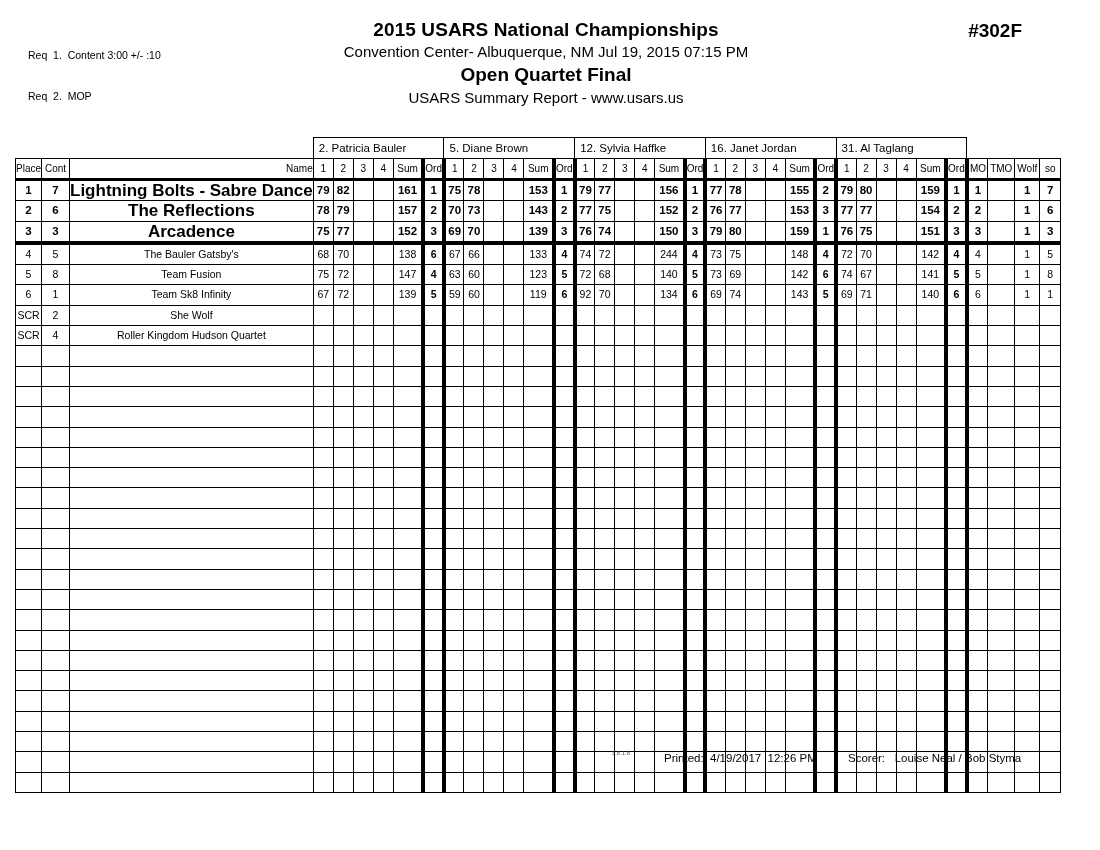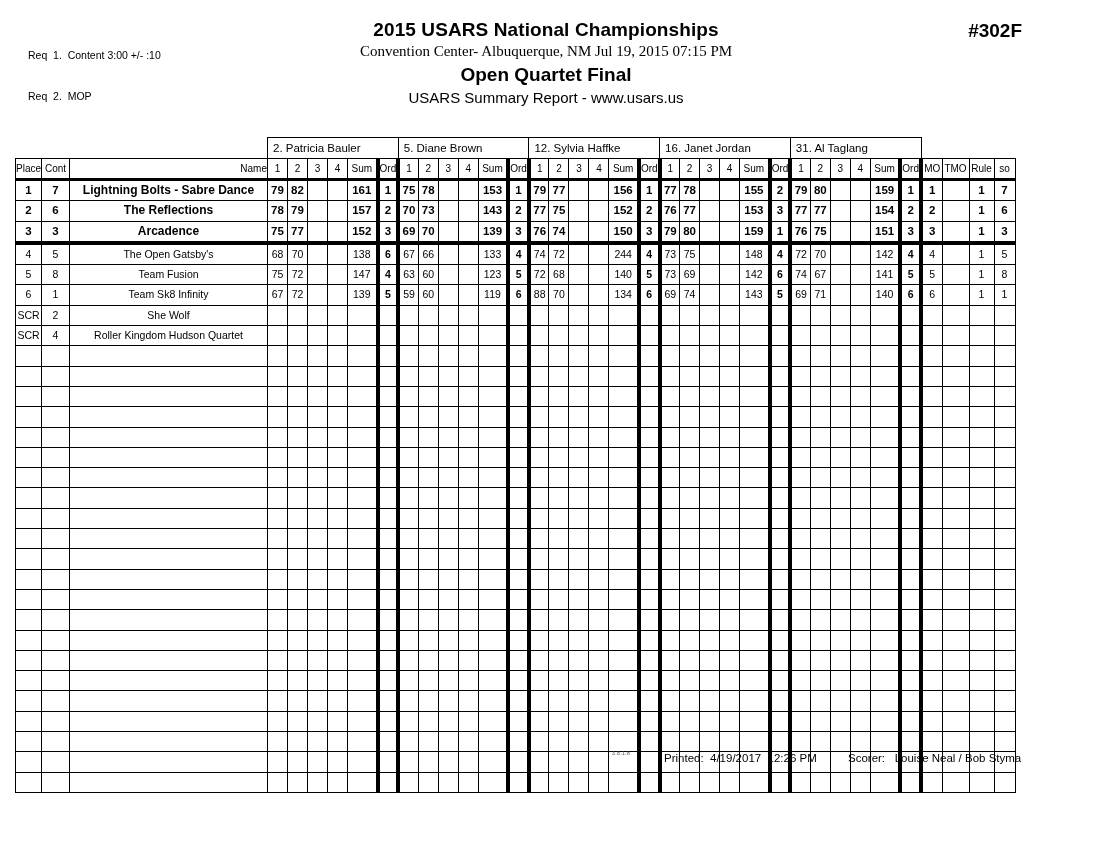--- a/index.html
+++ b/index.html
@@ -10,21 +10,21 @@
   }
   .page{position:relative;width:1100px;height:850px;}
 
   
   .reqs{position:absolute;left:16px;top:22px;font-size:10.5px;line-height:13.5px;white-space:pre;}
   .reqs div{white-space:pre;padding-left:12px;}
 
   
   .hdr{position:absolute;left:0;top:18px;width:1092px;text-align:center;}
   .hdr .l1{font-size:19px;font-weight:bold;line-height:23px;letter-spacing:.1px;}
-  .hdr .l2{font-size:15px;line-height:21px;font-weight:normal;font-family:Liberation Serif, serif;}
+  .hdr .l2{font-size:15px;line-height:21px;font-weight:normal;}
   .hdr .l3{font-size:19px;font-weight:bold;line-height:25px;}
   .hdr .l4{font-size:15px;line-height:22px;}
   .evtnum{position:absolute;right:78px;top:20px;font-size:19px;font-weight:bold;}
 
   
   .tblwrap{position:absolute;left:15px;top:137px;}
   table.sheet{border-collapse:collapse;table-layout:fixed;}
   table.sheet td,table.sheet th{
     border:1px solid #000;
     font-weight:normal;
@@ -47,21 +47,21 @@
   tr.colhdr td.lbl{text-align:right;padding-left:4px;}
   .thickBoth{border-left:4px solid #000 !important;border-right:4px solid #000 !important;}
   tr.medalcut td{border-bottom:4px solid #000 !important;}
   tr.hdrline td{border-bottom:3px solid #000 !important;}
 
   
   td.place{text-align:center;}
   td.cont{text-align:center;}
   td.name{text-align:left;padding-left:5px;}
   tr.top3 td{font-weight:bold;font-size:11.5px;}
-  tr.top3 td.name{font-size:12px;}
+  tr.top3 td.name{font-size:17px;}
   td.ord{font-weight:normal;}
   tr.top3 td.ord{font-weight:bold;}
   tr.datarow td.ord{font-weight:bold;}
 
   
   .w-place{width:26px;}
   .w-cont{width:28px;}
   .w-name{width:198px;}
   .w-sc{width:20px;}
   .w-sum{width:30px;}
@@ -172,21 +172,21 @@
             <td>Sum</td>
             <td class="thickBoth">Ord</td>
             <td>1</td>
             <td>2</td>
             <td>3</td>
             <td>4</td>
             <td>Sum</td>
             <td class="thickBoth">Ord</td>
             <td>MO</td>
             <td>TMO</td>
-            <td>Rule</td>
+            <td>Wolf</td>
             <td>so</td>
           </tr>
           <tr class="datarow top3">
             <td class="place">1</td>
             <td class="cont">7</td>
             <td class="name">Lightning Bolts - Sabre Dance</td>
             <td>79</td>
             <td>82</td>
             <td></td>
             <td></td>
@@ -295,21 +295,21 @@
             <td>151</td>
             <td class="ord thickBoth">3</td>
             <td>3</td>
             <td></td>
             <td>1</td>
             <td>3</td>
           </tr>
           <tr class="datarow">
             <td class="place">4</td>
             <td class="cont">5</td>
-            <td class="name">The Open Gatsby's</td>
+            <td class="name">The Bauler Gatsby's</td>
             <td>68</td>
             <td>70</td>
             <td></td>
             <td></td>
             <td>138</td>
             <td class="ord thickBoth">6</td>
             <td>67</td>
             <td>66</td>
             <td></td>
             <td></td>
@@ -386,21 +386,21 @@
             <td></td>
             <td></td>
             <td>139</td>
             <td class="ord thickBoth">5</td>
             <td>59</td>
             <td>60</td>
             <td></td>
             <td></td>
             <td>119</td>
             <td class="ord thickBoth">6</td>
-            <td>88</td>
+            <td>92</td>
             <td>70</td>
             <td></td>
             <td></td>
             <td>134</td>
             <td class="ord thickBoth">6</td>
             <td>69</td>
             <td>74</td>
             <td></td>
             <td></td>
             <td>143</td>

